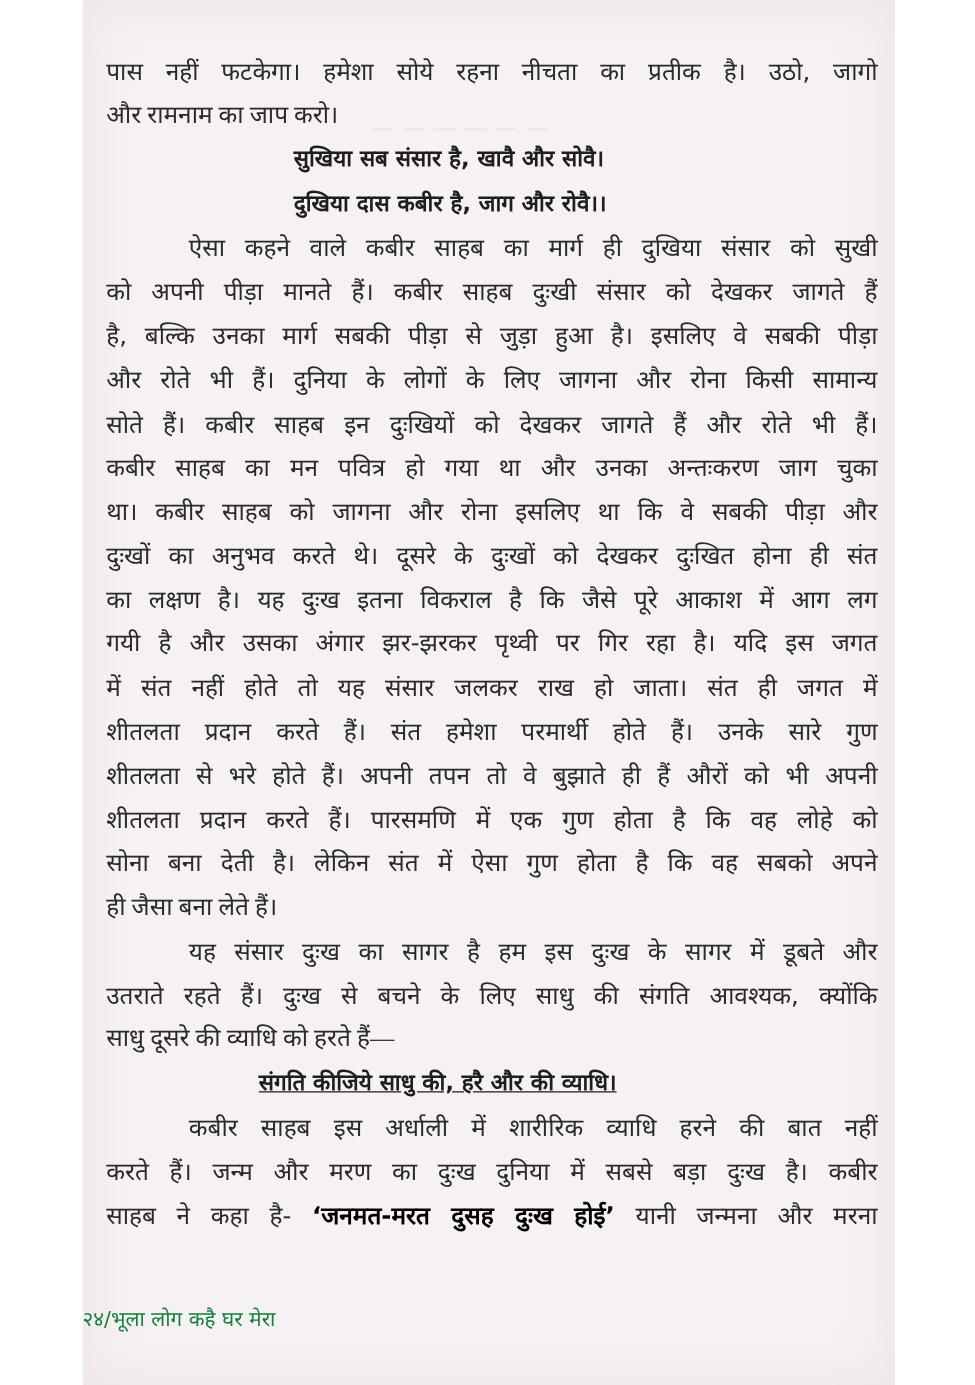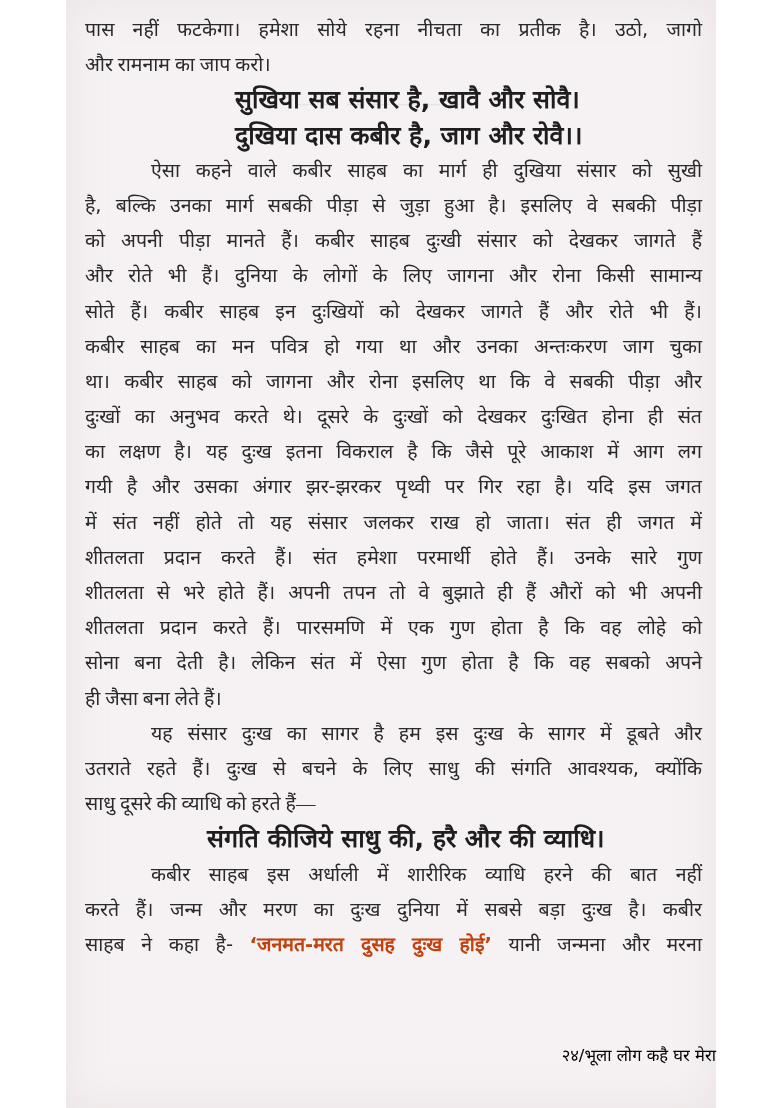--- a/index.html
+++ b/index.html
@@ -19,21 +19,21 @@
       left: 66px;
       top: 0;
       width: 650px;
       height: 1108px;
       background: #f6f1f2;
       box-shadow: inset 0 0 40px rgba(200,190,195,0.25);
     }
     .content {
       position: absolute;
       left: 19px;
-      top: 12px;
+      top: 40px;
       width: 617px;
       color: #2a2a2a;
       font-size: 19.5px;
       line-height: 35.2px;
     }
     .line {
       display: block;
       white-space: nowrap;
       text-align: justify;
       text-align-last: justify;
@@ -46,37 +46,37 @@
     }
     .line.indent {
       padding-left: 66px;
     }
     .verse {
       display: block;
       font-weight: bold;
       color: #1e1e1e;
       white-space: nowrap;
       height: 35.2px;
-      font-size: 25px;
+      font-size: 18px;
     }
     .verse.v1 { padding-left: 150px; }
     .verse.v2 { padding-left: 150px; }
-    .verse.v3 { padding-left: 122px; }
+    .verse.v3 { padding-left: 122px; text-decoration: underline; }
     .quote {
       font-weight: bold;
-      color: #c2410c;
+      color: #000000;
     }
     .footer {
       position: absolute;
       left: 0;
       width: 650px;
       top: 1043px;
-      text-align: right;
+      text-align: left;
       font-size: 16.5px;
-      color: #000000;
+      color: #15803d;
     }
     .bleed {
       position: absolute;
       color: rgba(120,110,115,0.10);
       font-size: 19px;
       white-space: nowrap;
       pointer-events: none;
     }
   </style>
 </head>
@@ -88,22 +88,22 @@
 
   <div class="content">
 
     <span class="line">पास नहीं फटकेगा। हमेशा सोये रहना नीचता का प्रतीक है। उठो, जागो</span>
     <span class="line last">और रामनाम का जाप करो।</span>
 
     <span class="verse v1">सुखिया सब संसार है, खावै और सोवै।</span>
     <span class="verse v2">दुखिया दास कबीर है, जाग और रोवै।।</span>
 
     <span class="line indent">ऐसा कहने वाले कबीर साहब का मार्ग ही दुखिया संसार को सुखी</span>
+    <span class="line">को अपनी पीड़ा मानते हैं। कबीर साहब दुःखी संसार को देखकर जागते हैं</span>
     <span class="line">है, बल्कि उनका मार्ग सबकी पीड़ा से जुड़ा हुआ है। इसलिए वे सबकी पीड़ा</span>
-    <span class="line">को अपनी पीड़ा मानते हैं। कबीर साहब दुःखी संसार को देखकर जागते हैं</span>
     <span class="line">और रोते भी हैं। दुनिया के लोगों के लिए जागना और रोना किसी सामान्य</span>
     <span class="line">सोते हैं। कबीर साहब इन दुःखियों को देखकर जागते हैं और रोते भी हैं।</span>
     <span class="line">कबीर साहब का मन पवित्र हो गया था और उनका अन्तःकरण जाग चुका</span>
     <span class="line">था। कबीर साहब को जागना और रोना इसलिए था कि वे सबकी पीड़ा और</span>
     <span class="line">दुःखों का अनुभव करते थे। दूसरे के दुःखों को देखकर दुःखित होना ही संत</span>
     <span class="line">का लक्षण है। यह दुःख इतना विकराल है कि जैसे पूरे आकाश में आग लग</span>
     <span class="line">गयी है और उसका अंगार झर-झरकर पृथ्वी पर गिर रहा है। यदि इस जगत</span>
     <span class="line">में संत नहीं होते तो यह संसार जलकर राख हो जाता। संत ही जगत में</span>
     <span class="line">शीतलता प्रदान करते हैं। संत हमेशा परमार्थी होते हैं। उनके सारे गुण</span>
     <span class="line">शीतलता से भरे होते हैं। अपनी तपन तो वे बुझाते ही हैं औरों को भी अपनी</span>

